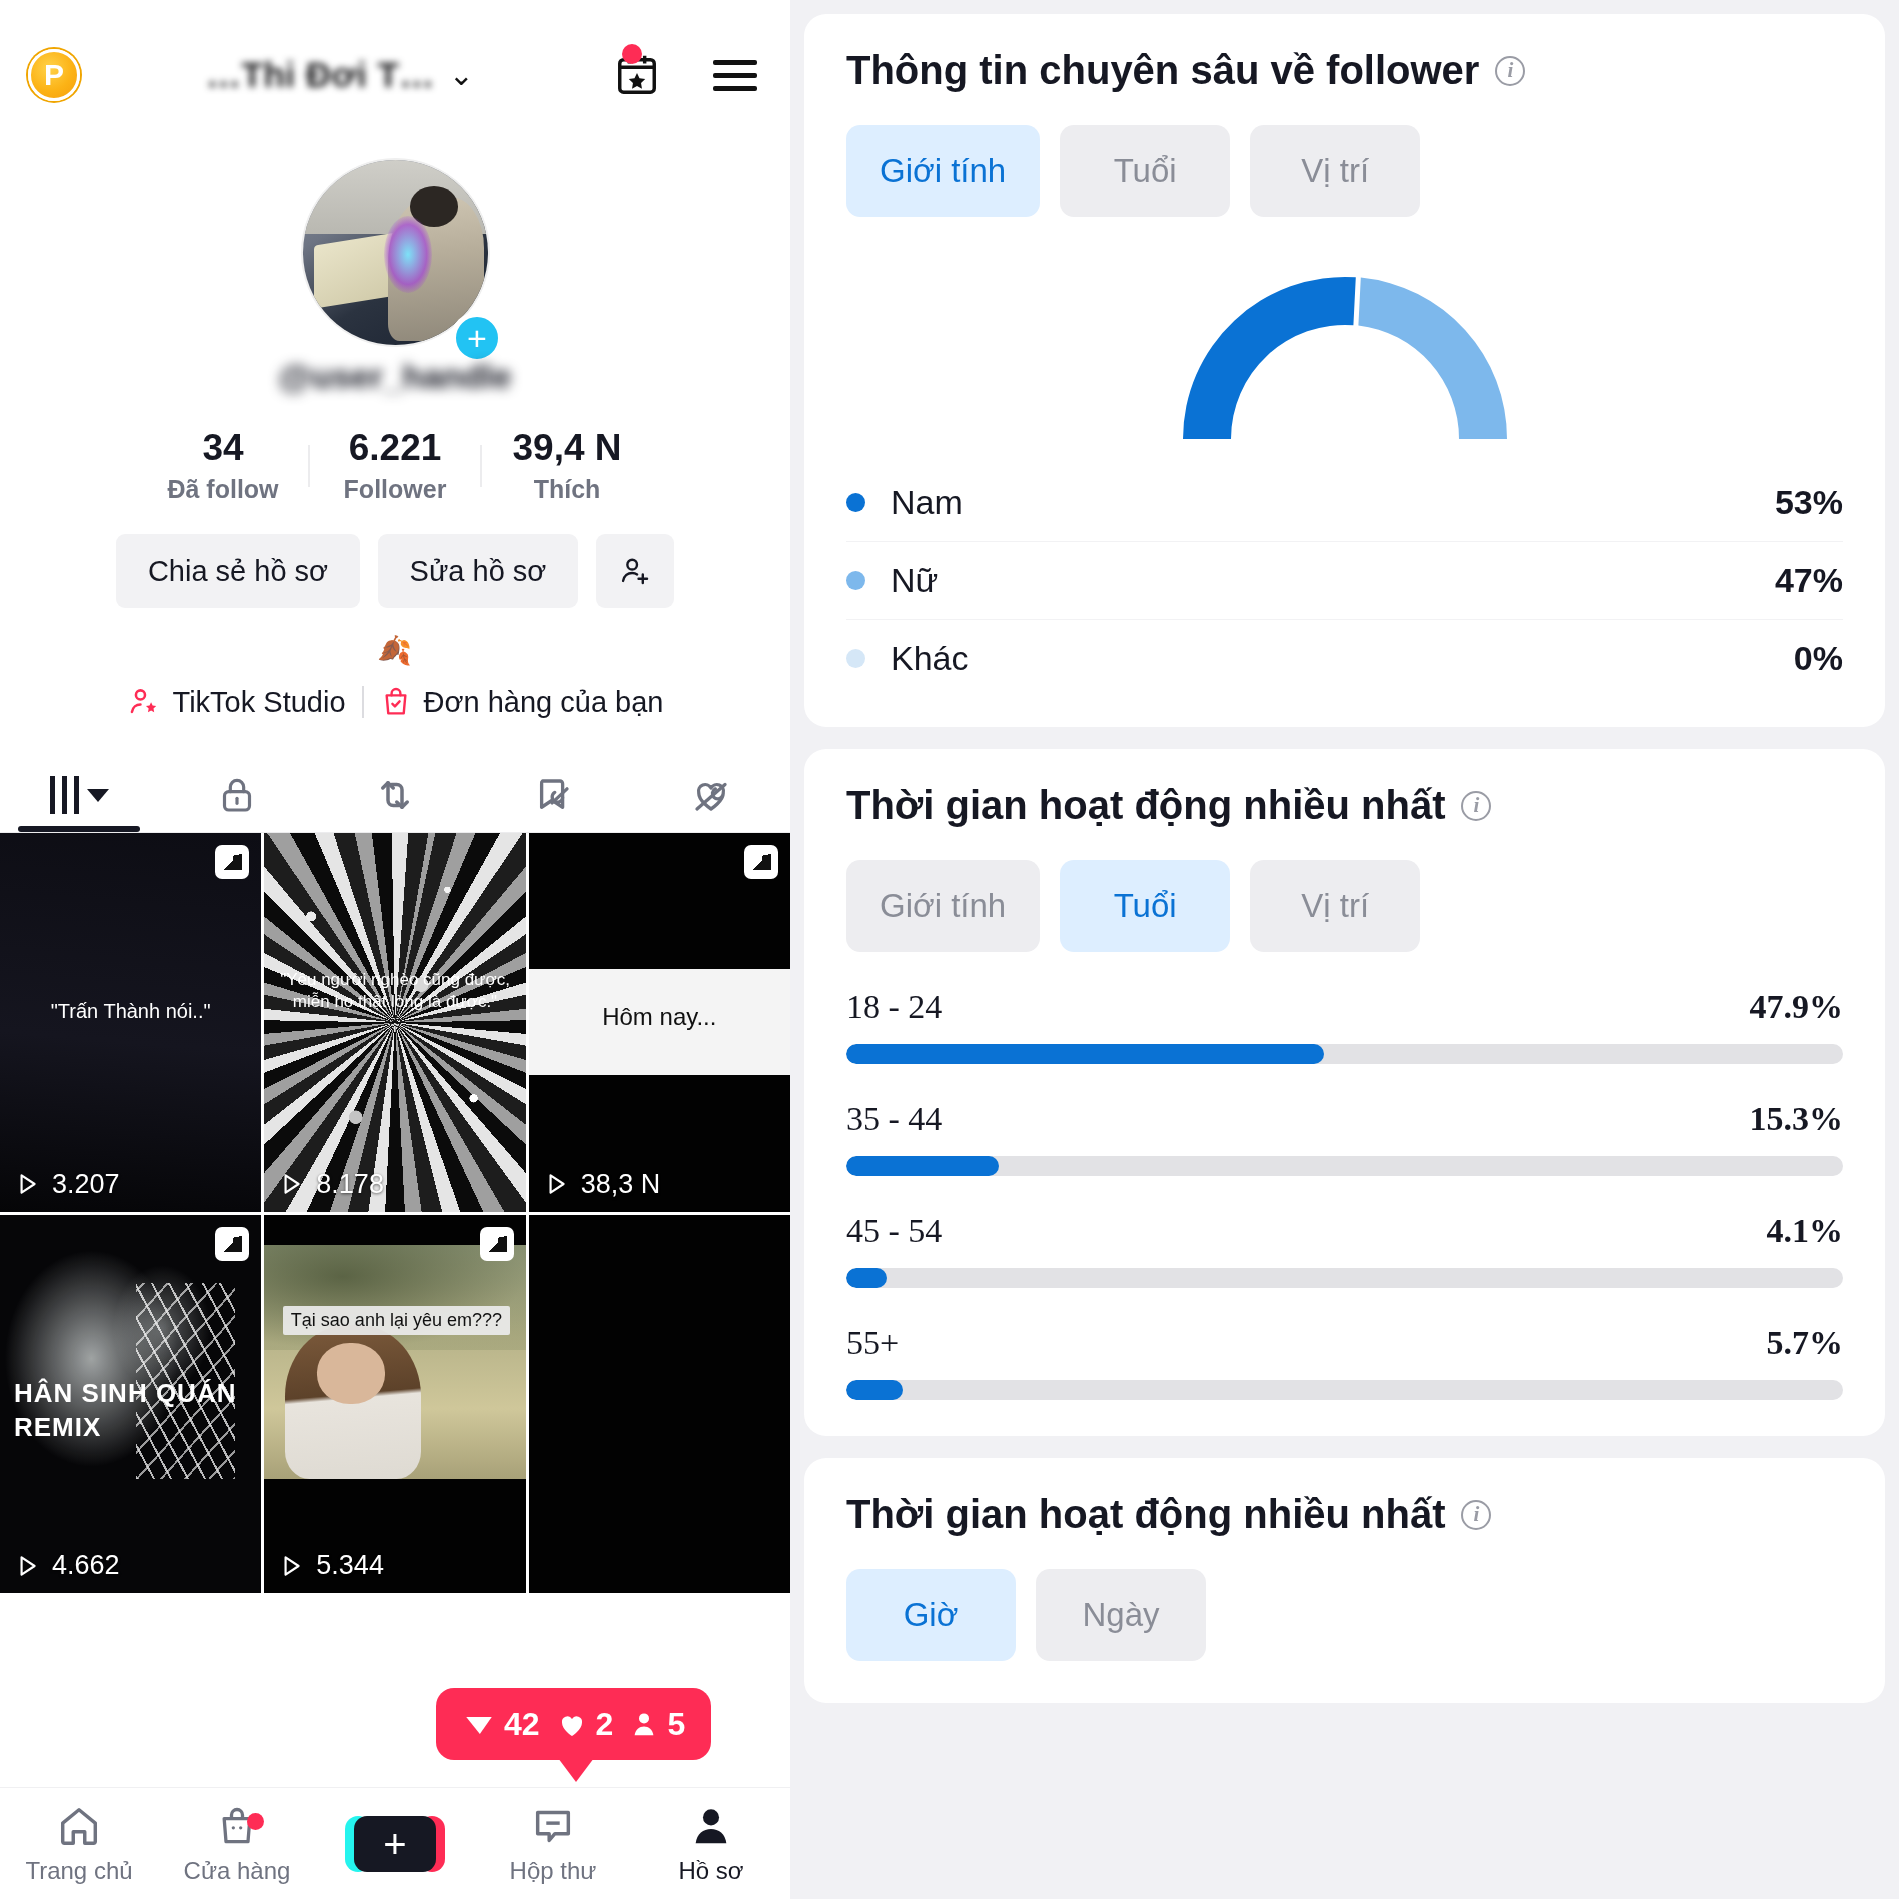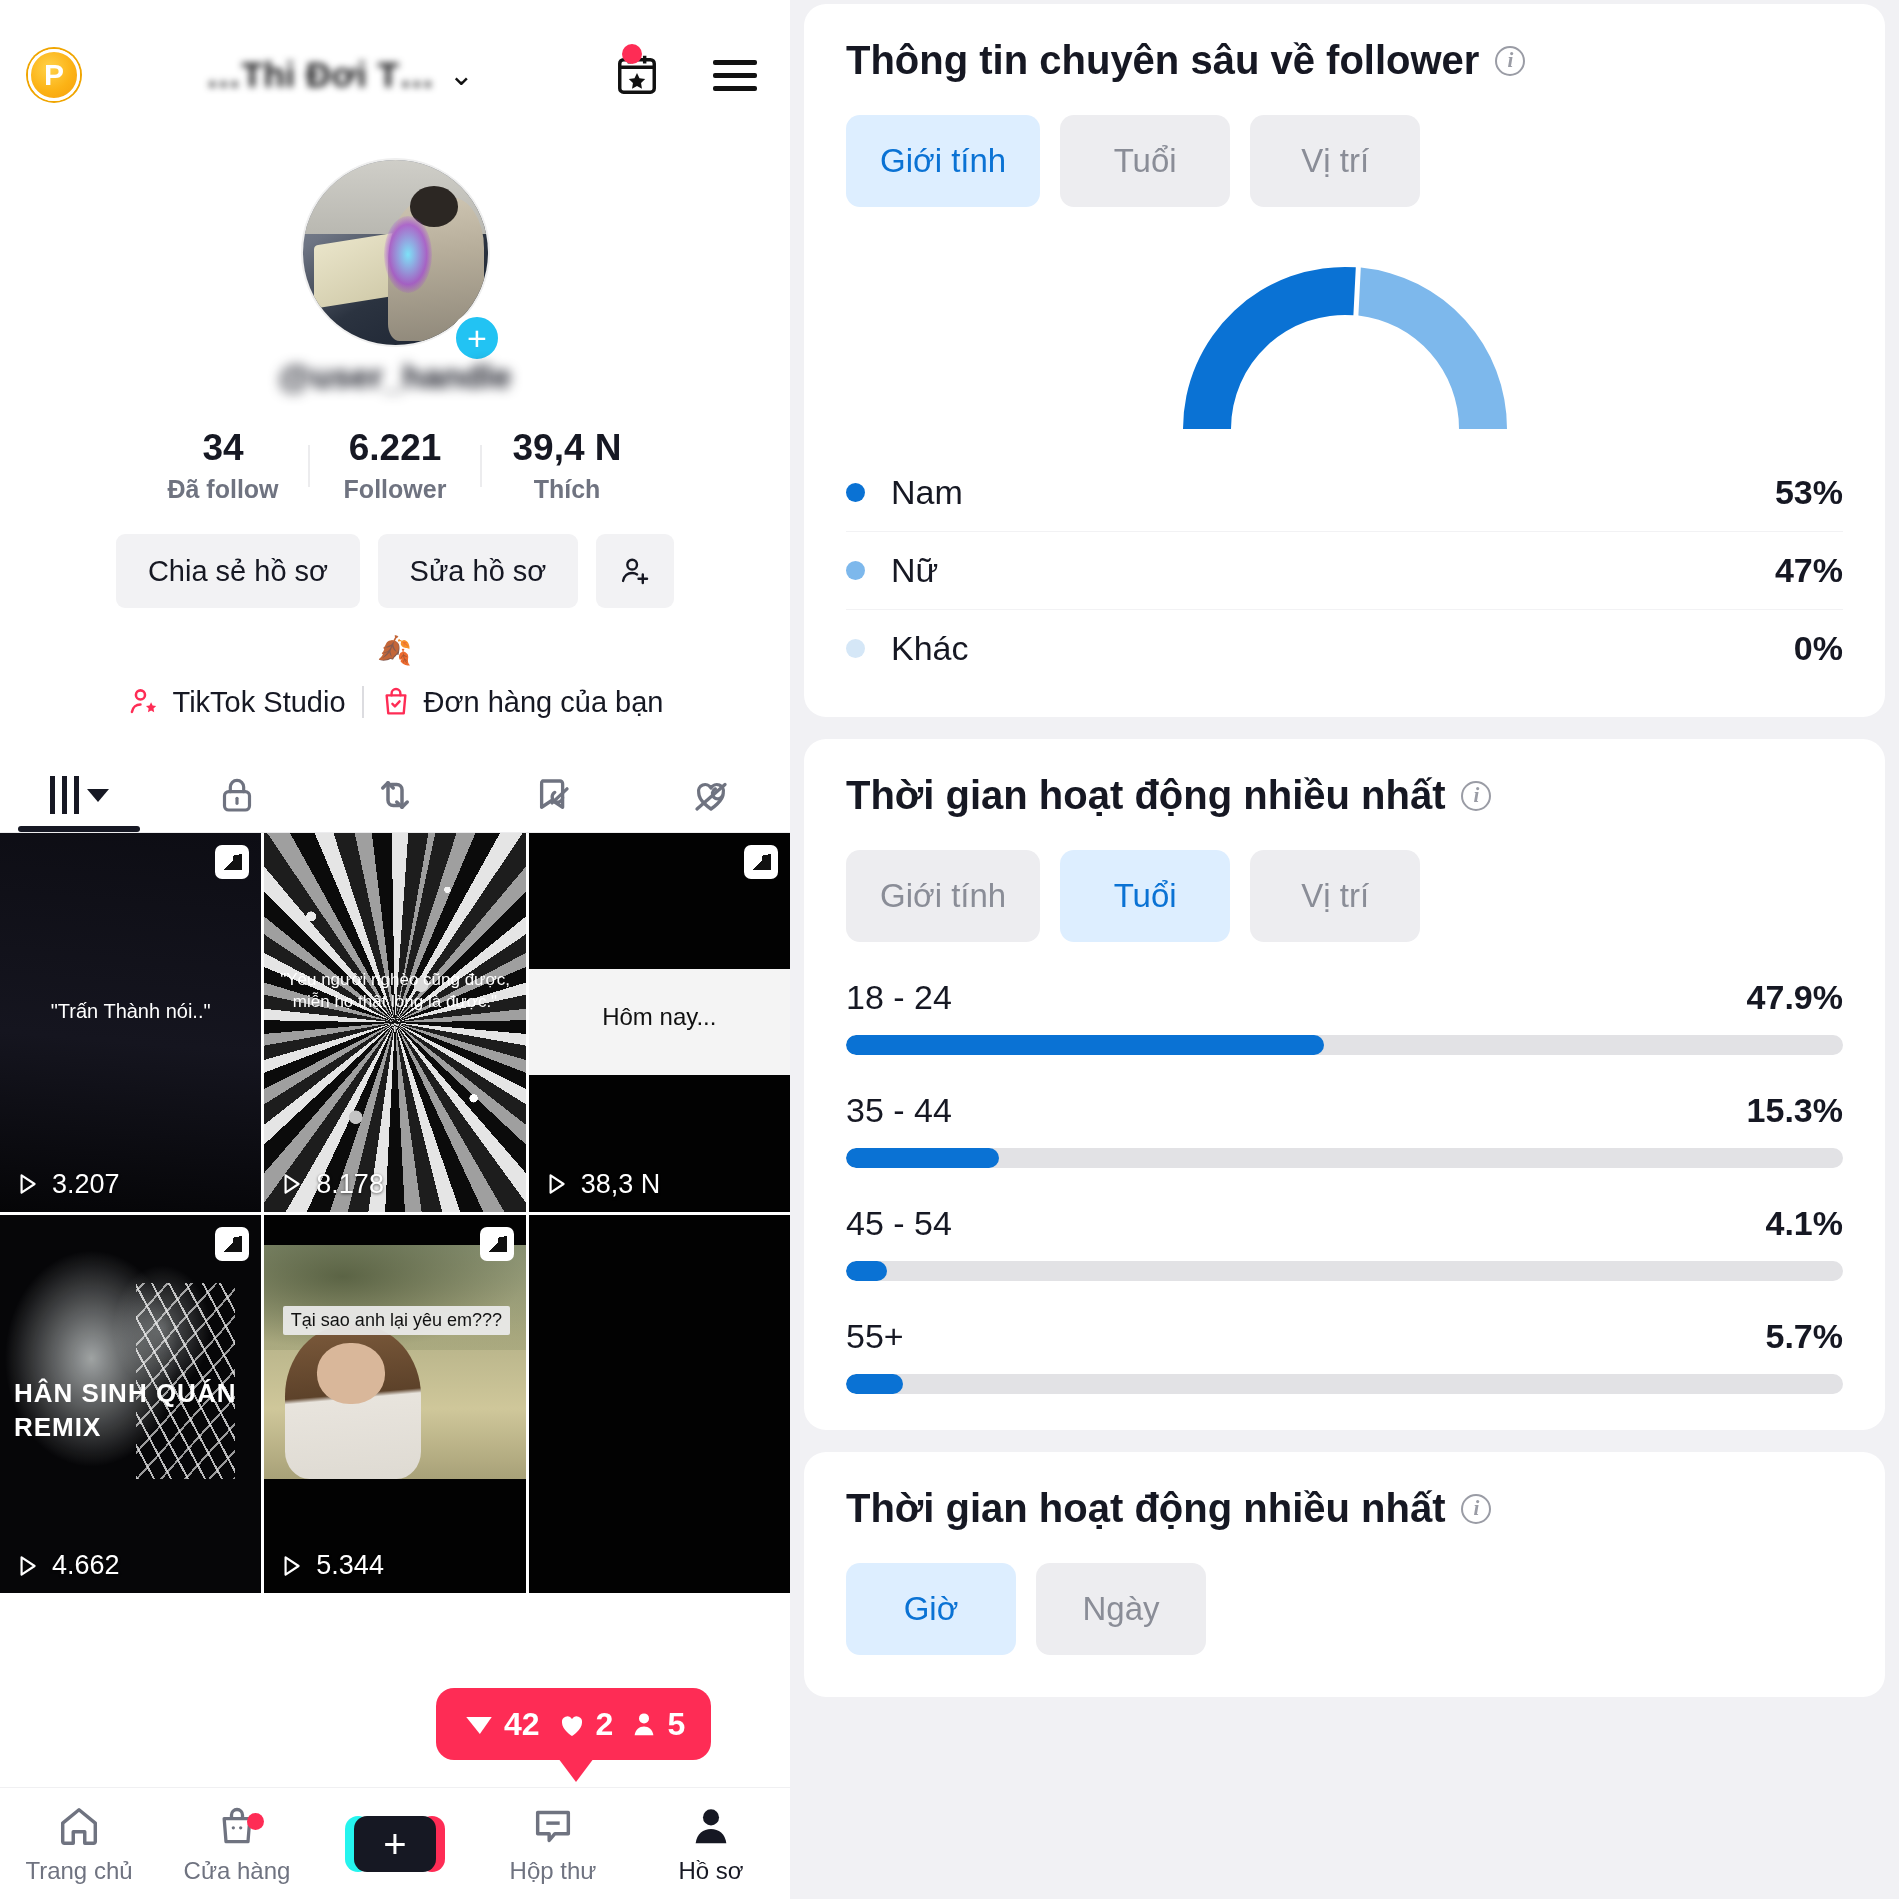--- a/index.html
+++ b/index.html
@@ -277,21 +277,21 @@
   
   .analytics {
     flex: 1; height: 1899px; background: #f1f1f4;
     padding: 0; overflow: hidden;
     display: flex; flex-direction: column; gap: 22px;
   }
   .card {
     background: #fff; border-radius: 22px;
     margin: 0 14px; padding: 34px 42px 30px 42px;
   }
-  .card:first-child { margin-top: 4px; text-align: center; }
+  .card:first-child { margin-top: 14px; text-align: center; }
   .card-title {
     display: flex; align-items: center; gap: 16px;
     font-size: 40px; font-weight: bold; color: #161823;
   }
   .info-ico {
     width: 30px; height: 30px; border-radius: 50%;
     border: 2.5px solid #9a9ca5; color: #9a9ca5;
     display: flex; align-items: center; justify-content: center;
     font-size: 21px; font-family: "Liberation Serif", serif; font-style: italic;
     flex: 0 0 auto;
@@ -316,21 +316,21 @@
   }
   .legend-row:first-child { border-top: none; }
   .ldot { width: 19px; height: 19px; border-radius: 50%; margin-right: 26px; }
   .lpct { margin-left: auto; font-weight: bold; }
 
   .age-list { margin-top: 36px; }
   .age-item { margin-bottom: 36px; }
   .age-item:last-child { margin-bottom: 6px; }
   .age-head {
     display: flex; justify-content: space-between; align-items: baseline;
-    font-size: 34px; color: #161823; margin-bottom: 18px;
+    font-size: 34px; color: #161823; margin-bottom: 18px; font-family: Liberation Serif, serif;
   }
   .age-head .pct { font-weight: bold; }
   .track { height: 20px; border-radius: 10px; background: #e2e2e5; overflow: hidden; }
   .fill { height: 100%; border-radius: 10px; background: #0a72d4; }
 
   .card-last { padding-bottom: 42px; }
 </style>
 </head>
 <body>
 

